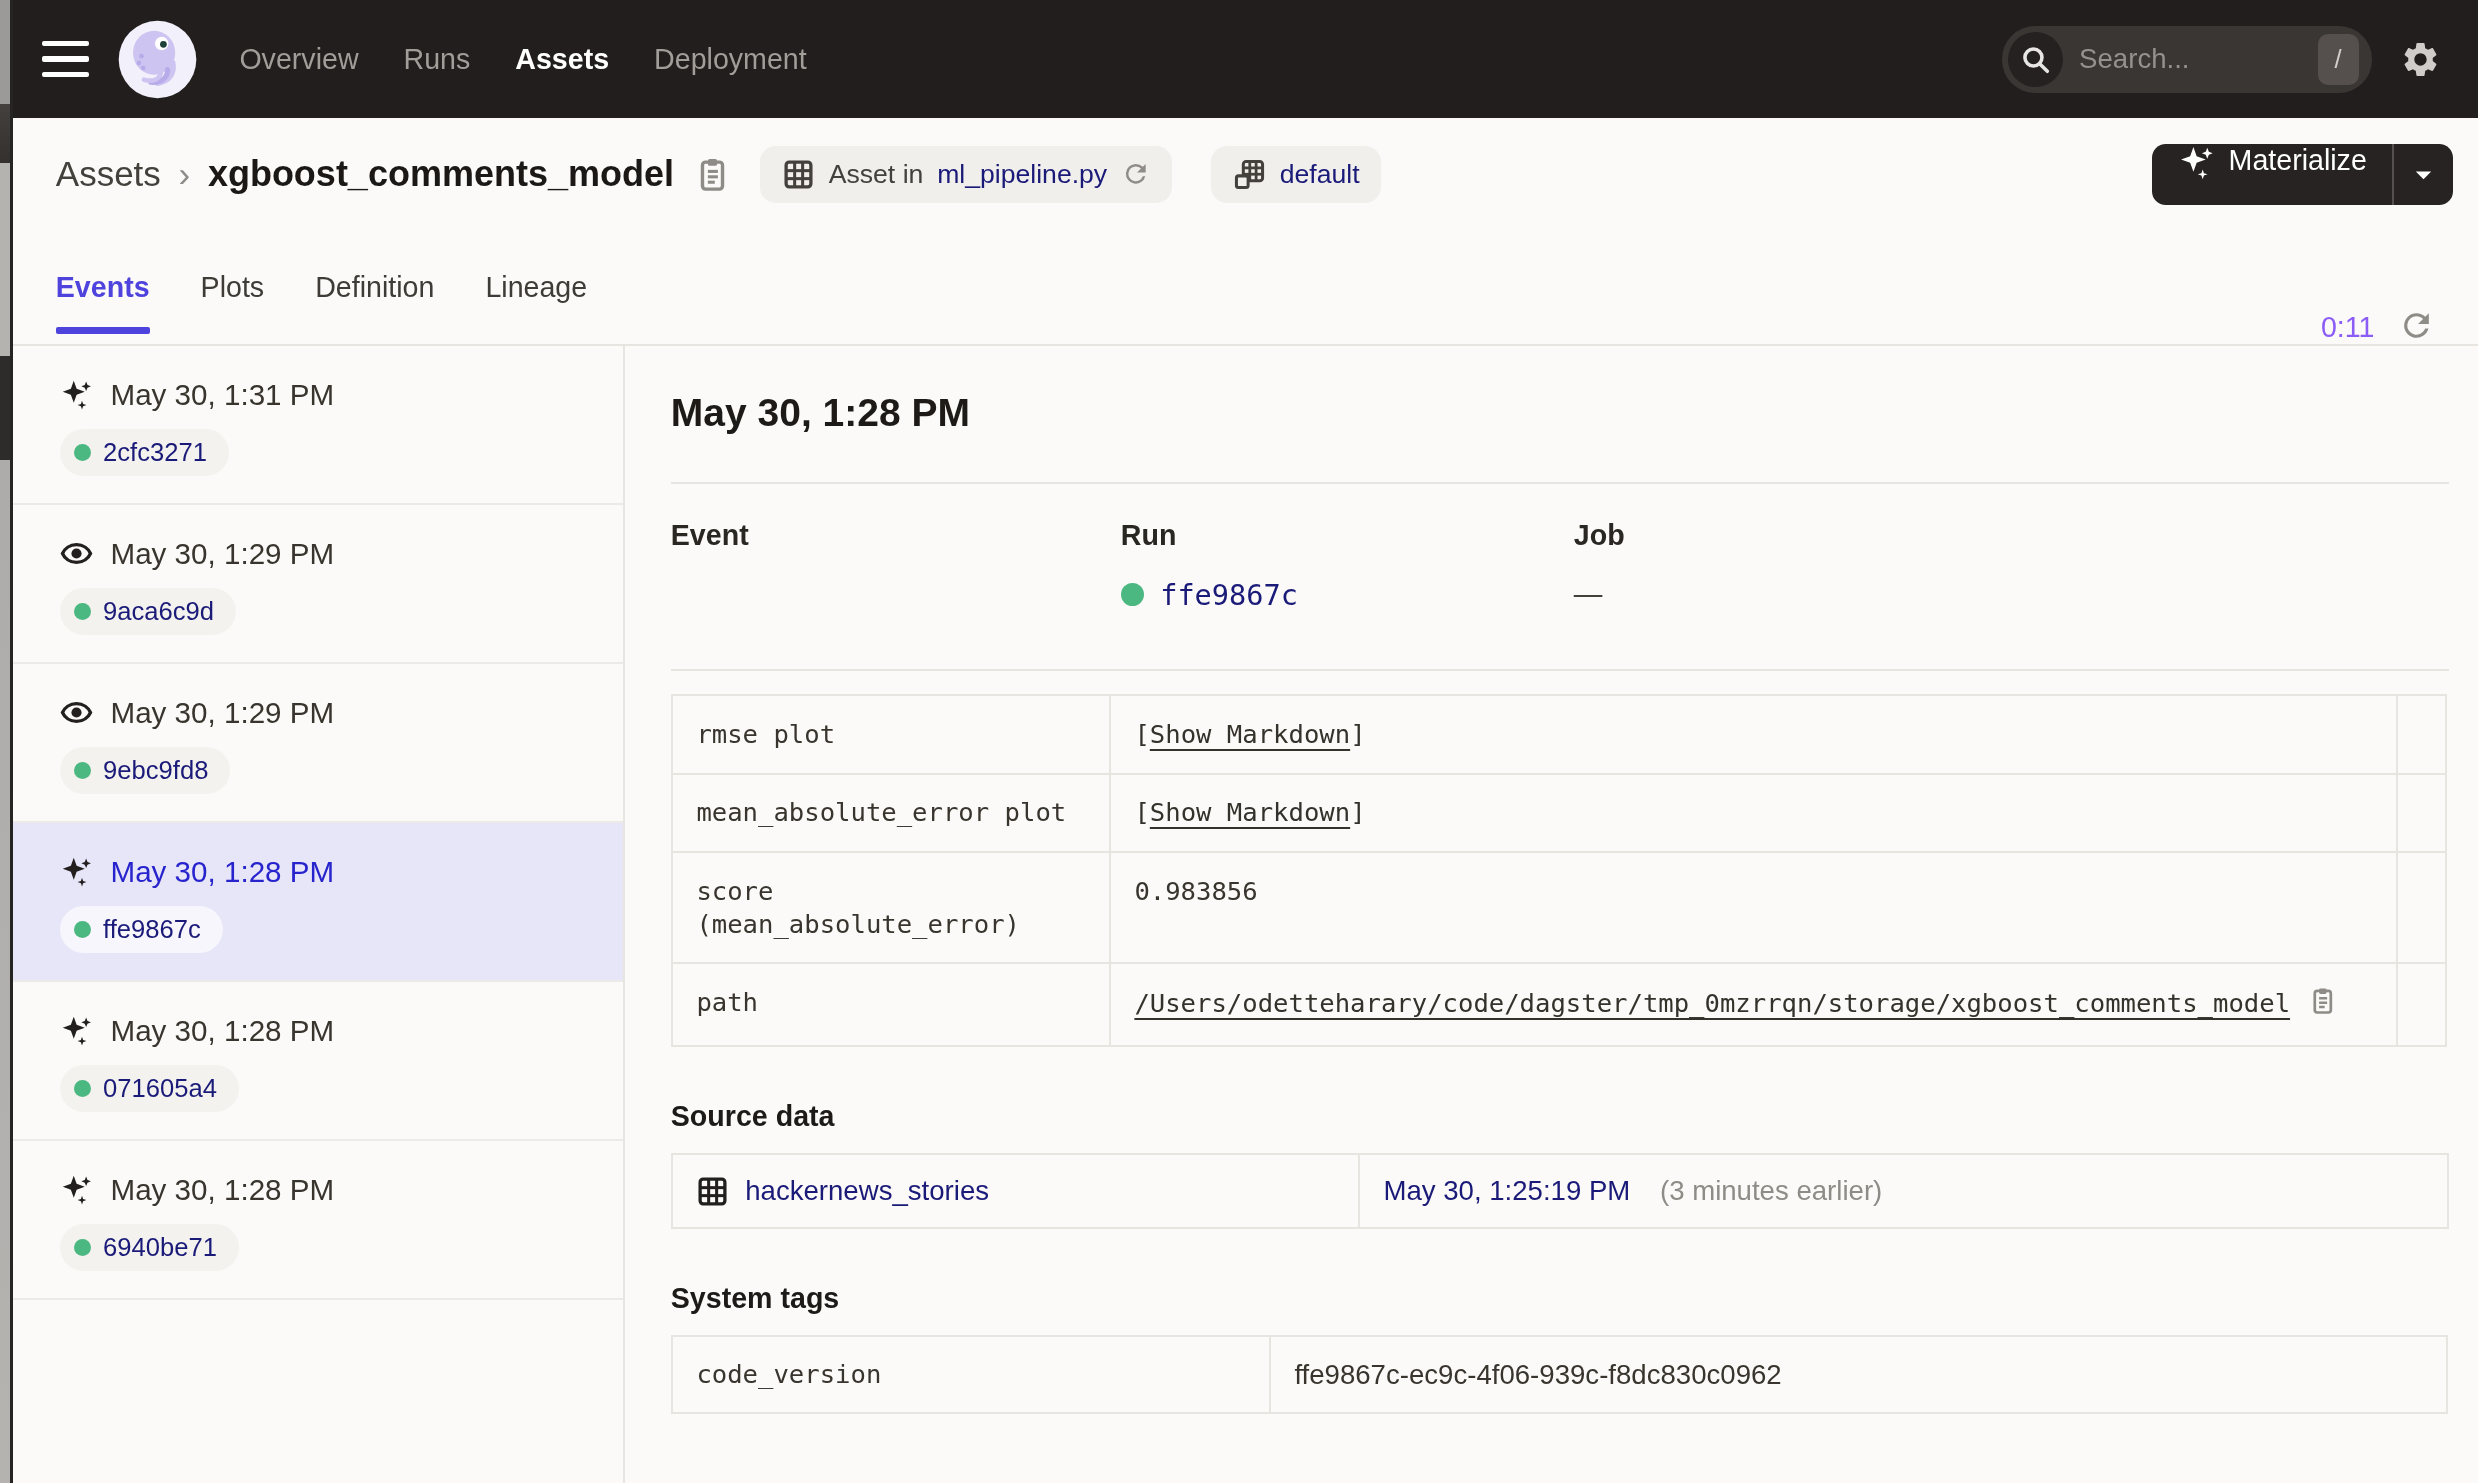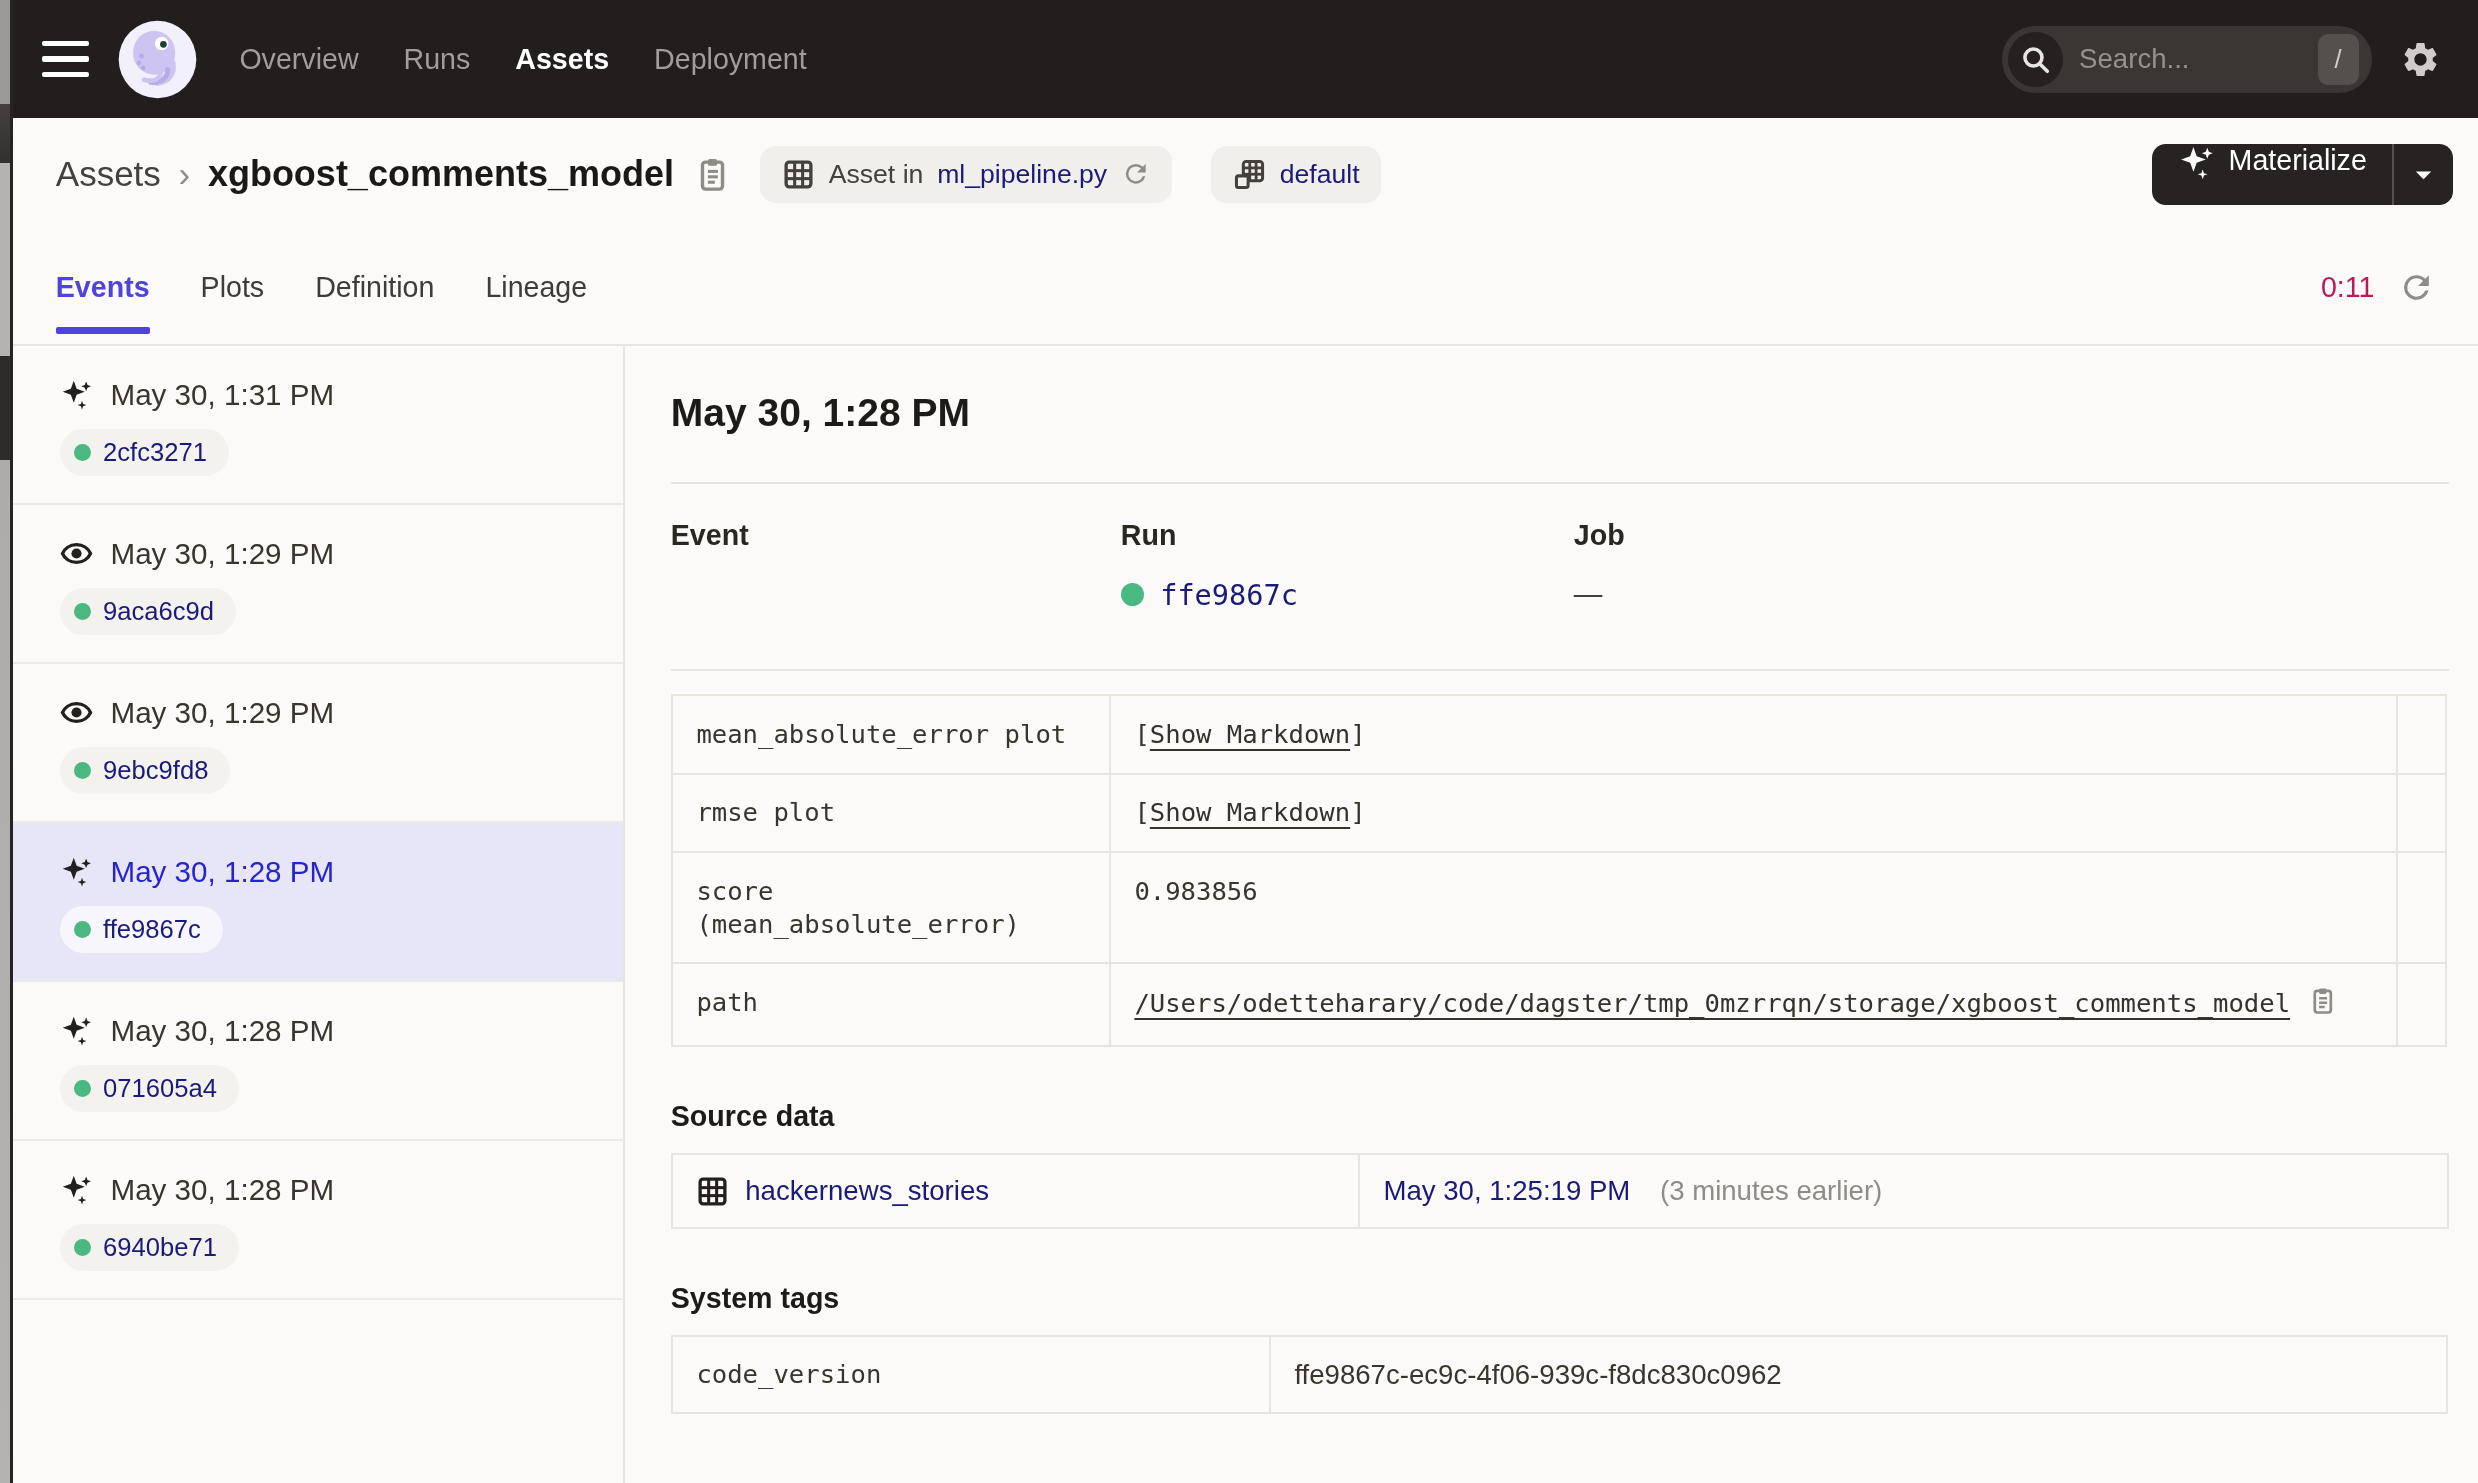--- a/index.html
+++ b/index.html
@@ -83,21 +83,21 @@
   .tab {
     display:flex; align-items:center; position:relative; margin-right:51px;
     font-size:28.6px; font-weight:500; color:#3f3b36; cursor:pointer;
   }
   .tab.active { color:#4f43dd; font-weight:600; }
   .tab.active::after {
     content:""; position:absolute; left:0; right:0; bottom:9.9px; height:6.9px;
     background:#4f43dd; border-radius:2px;
   }
   .tabsrow .spacer { flex:1; }
-  .timerwrap { display:flex; align-items:center; gap:23.6px; color:#be185d; }
+  .timerwrap { display:flex; align-items:flex-end; gap:23.6px; color:#8b5cf6; }
   .timer { font-size:28.6px; }
   .refreshbtn { display:flex; cursor:pointer; color:#8f8b87; }
 
   
   .content { flex:1; display:flex; min-height:0; }
   .sidebar { width:612px; flex:0 0 612px; border-right:2px solid #e8e5e1; overflow:hidden; }
   .ev {
     height:159px; padding:31.5px 23.6px 0 47px; border-bottom:2px solid #eceae6; cursor:pointer;
     background:#fbfaf8;
   }
@@ -455,26 +455,26 @@
       <div class="hr hr2"></div>
 
       <table class="t-meta mono">
         <colgroup>
             <col class="c1">
             <col class="c2">
             <col class="c3">
           </colgroup>
         <tbody>
             <tr>
-          <td>mean_absolute_error plot</td>
+          <td>rmse plot</td>
           <td><span class="bracket">[</span><a class="md-link">Show Markdown</a><span class="bracket">]</span></td>
           <td></td>
         </tr>
         <tr>
-          <td>rmse plot</td>
+          <td>mean_absolute_error plot</td>
           <td><span class="bracket">[</span><a class="md-link">Show Markdown</a><span class="bracket">]</span></td>
           <td></td>
         </tr>
         <tr>
           <td>score (mean_absolute_error)</td>
           <td>0.983856</td>
           <td></td>
         </tr>
         <tr>
           <td>path</td>

